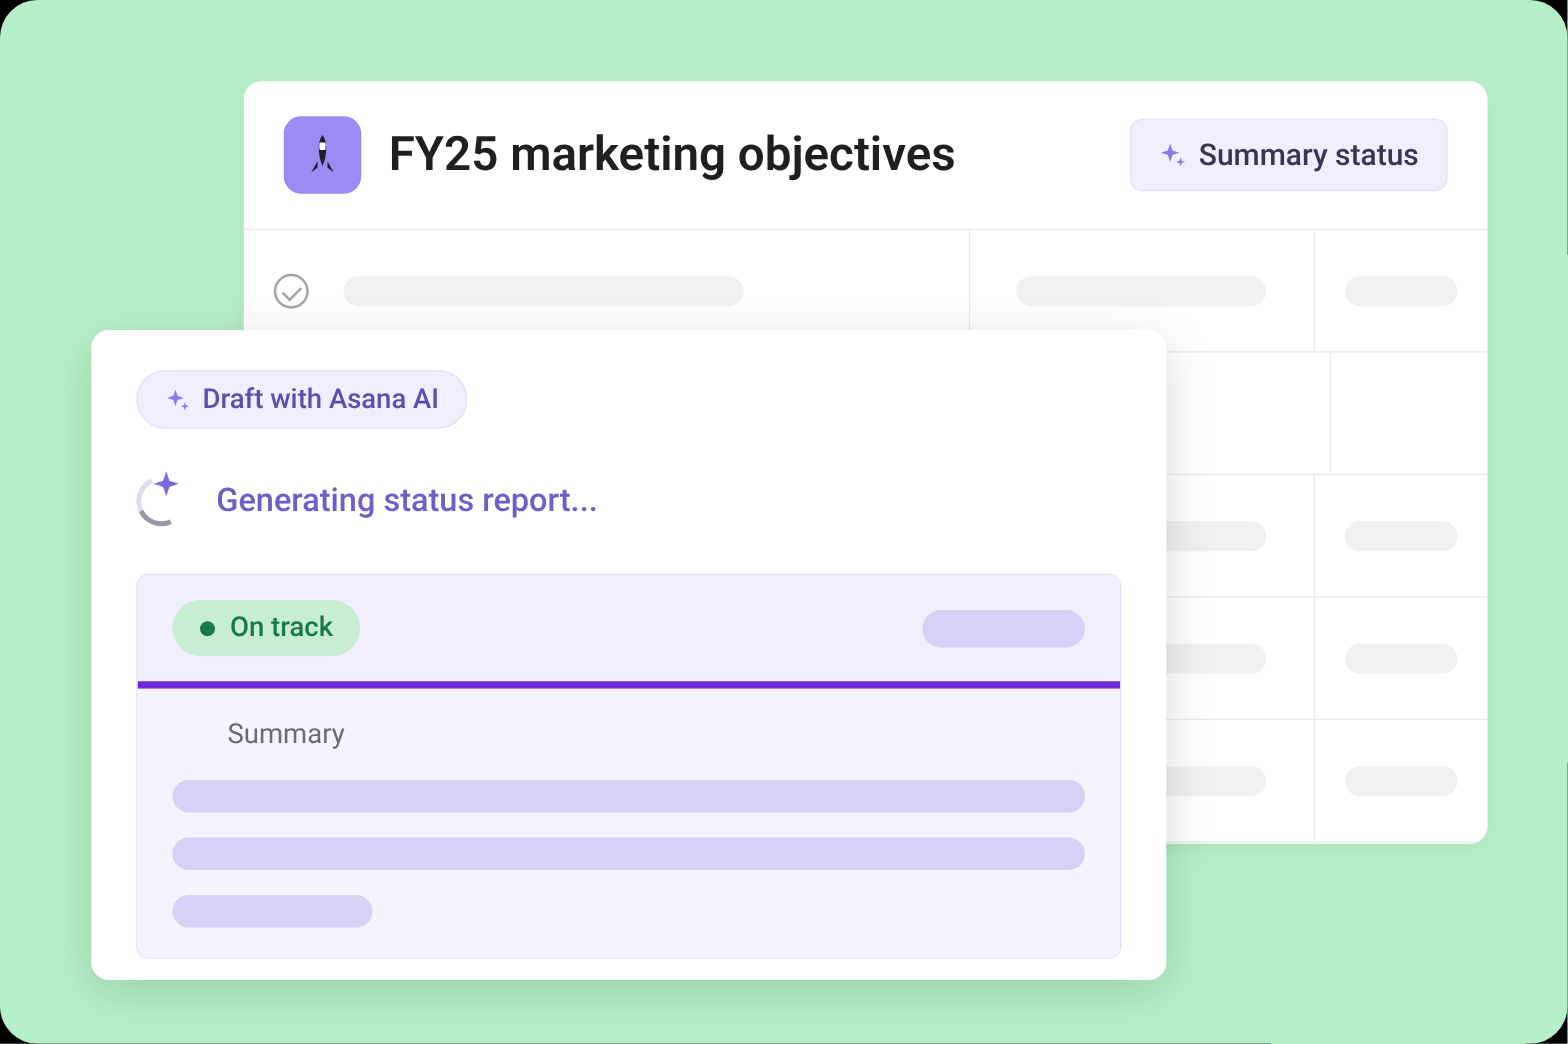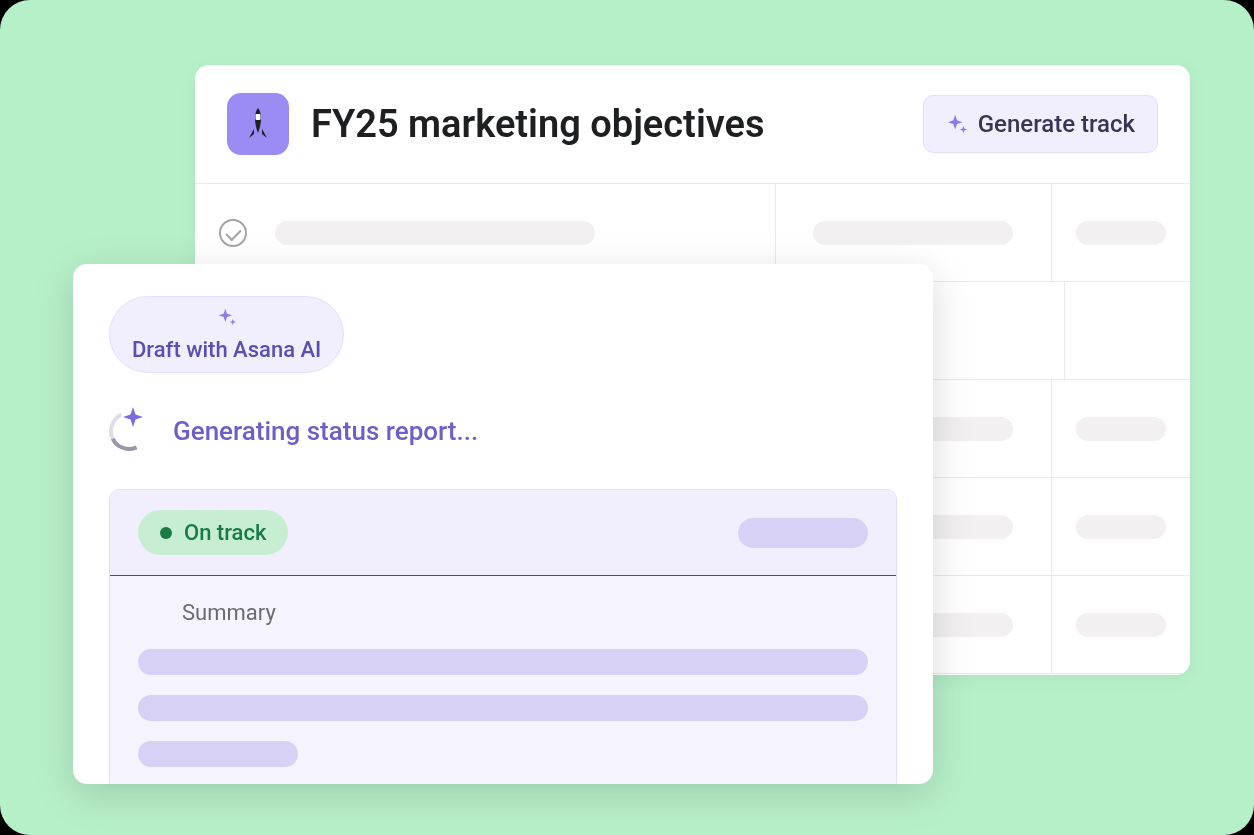--- a/index.html
+++ b/index.html
@@ -127,21 +127,20 @@
     display: inline-flex;
     align-items: center;
     gap: 10px;
     background: #f1eefe;
     border: 1px solid #e4defb;
     border-radius: 999px;
     padding: 10px 22px;
     font-size: 22px;
     font-weight: 500;
     color: #5a4fb0;
-    flex-direction: column;
   }
   .generating-row {
     display: flex;
     align-items: center;
     gap: 24px;
     margin-top: 38px;
   }
   .spinner {
     width: 40px; height: 40px;
     position: relative;
@@ -169,21 +168,21 @@
     margin-top: 38px;
     border: 1px solid #e4defb;
     border-radius: 10px;
     overflow: hidden;
   }
   .report-header {
     background: #f1eefe;
     display: flex;
     align-items: center;
     padding: 20px 28px;
-    border-bottom: 1px solid #6d28d9;
+    border-bottom: 6px solid #6d28d9;
     justify-content: center;
   }
   .status-pill {
     display: inline-flex;
     align-items: center;
     gap: 12px;
     background: #c7eed3;
     border-radius: 999px;
     padding: 10px 22px;
     font-size: 22px;
@@ -236,21 +235,21 @@
         </svg>
       </div>
       <div class="proj-title">FY25 marketing objectives</div>
       <div class="gen-status-btn">
         <span class="sparkle-icon">
           <svg width="22" height="22" viewBox="0 0 24 24">
             <path d="M10 2 L12 8 L18 10 L12 12 L10 18 L8 12 L2 10 L8 8 Z" fill="#8a7ce8"></path>
             <path d="M19 14 L20 17 L23 18 L20 19 L19 22 L18 19 L15 18 L18 17 Z" fill="#8a7ce8"></path>
           </svg>
         </span>
-        <span>Generate track</span>
+        <span>Summary status</span>
       </div>
     </div>
 
     <div class="card-back-table">
       <div class="row">
         <div class="cell cell-a">
           <div class="check-circle"></div>
           <div class="ph ph-gray-long"></div>
         </div>
         <div class="cell cell-b">

